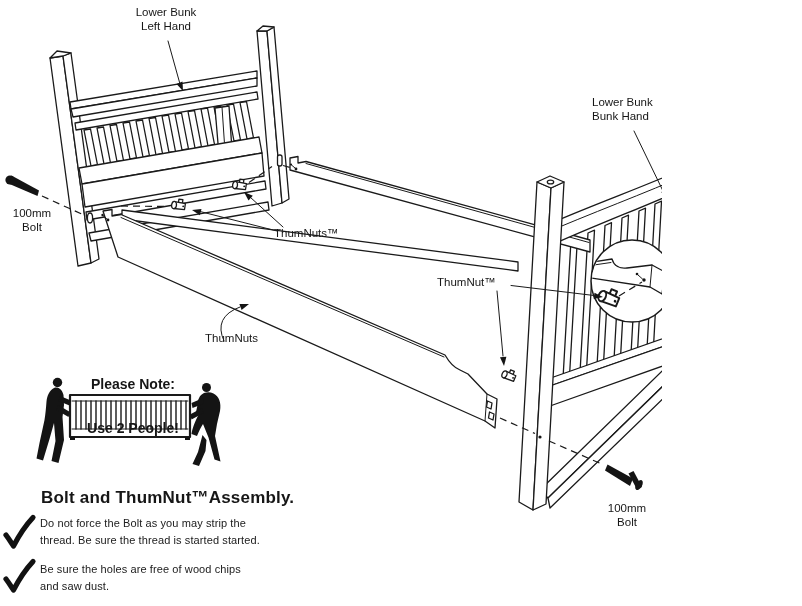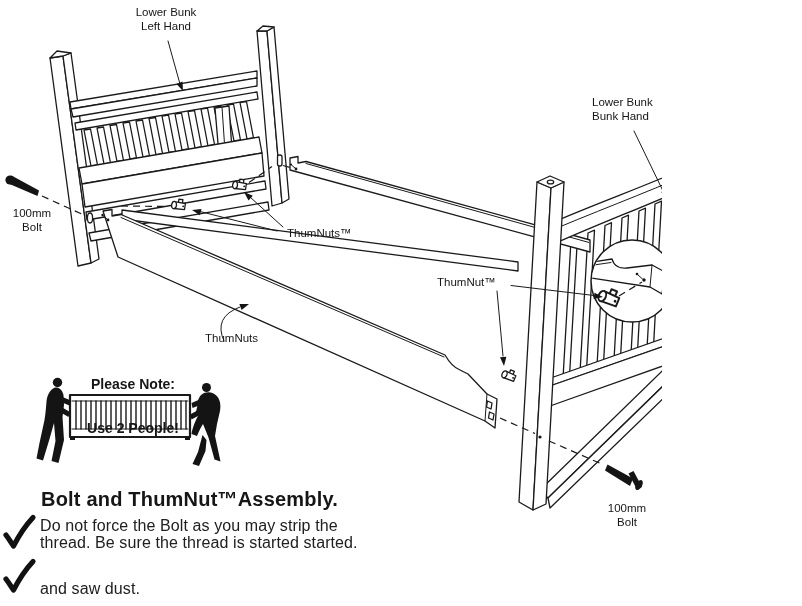--- a/index.html
+++ b/index.html
@@ -3,22 +3,22 @@
 <meta charset="utf-8">
 <style>
   html,body{margin:0;padding:0;background:#fff;}
   #stage{position:relative;width:662px;height:606px;background:#fff;overflow:hidden;
          font-family:Liberation Sans, sans-serif;color:#161616;}
   #art{position:absolute;left:0;top:0;}
   .lbl{position:absolute;font-size:11.5px;line-height:14px;color:#161616;white-space:nowrap;}
   .lbl span{display:block;}
   .ctr{text-align:center;}
   .note-title{position:absolute;font-size:14px;font-weight:bold;text-align:center;white-space:nowrap;}
-  #heading{position:absolute;left:41px;top:488px;font-size:20px;font-weight:bold;letter-spacing:.2px;white-space:nowrap;}
-  .body-line{position:absolute;left:40px;font-size:16px;color:#202020;letter-spacing:.1px;white-space:nowrap;}
+  #heading{position:absolute;left:41px;top:488px;font-size:17px;font-weight:bold;letter-spacing:.2px;white-space:nowrap;}
+  .body-line{position:absolute;left:40px;font-size:11px;color:#202020;letter-spacing:.1px;white-space:nowrap;}
   svg *{vector-effect:none;}
   .pc{fill:#fff;stroke:#1a1a1a;stroke-width:1.3;stroke-linejoin:round;}
   .ln{fill:none;stroke:#1a1a1a;stroke-width:1.3;stroke-linejoin:round;stroke-linecap:round;}
   .thin{stroke-width:1;}
   .dash{fill:none;stroke:#1a1a1a;stroke-width:1.2;stroke-dasharray:7 5;}
   .ink{fill:#141414;stroke:none;}
   .chk{fill:none;stroke:#111;stroke-width:5.2;stroke-linecap:round;stroke-linejoin:round;}
 </style>
 </head>
 <body>
@@ -246,34 +246,35 @@
   <div class="lbl ctr" style="left:3px;top:206px;width:58px;">
     <span>100mm</span>
     <span>Bolt</span>
   </div>
 
   <div class="lbl ctr" style="left:597px;top:501px;width:60px;">
     <span>100mm</span>
     <span>Bolt</span>
   </div>
 
-  <div class="lbl" style="left:287px;top:226px;">
+  <div class="lbl" style="left:274px;top:226px;">
     <span>ThumNuts™</span>
   </div>
 
   <div class="lbl" style="left:437px;top:275px;text-align:center;">
     <span>ThumNut™</span>
   </div>
 
   <div class="lbl" style="left:205px;top:331px;">
     <span>ThumNuts</span>
   </div>
 
   <div class="note-title" style="left:85px;top:376px;width:96px;">Please Note:</div>
   <div class="note-title" style="left:78px;top:420px;width:110px;">Use 2 People!</div>
 
   <div id="heading">Bolt and ThumNut™Assembly.</div>
 
   <div class="body-line" style="top:517px;">Do not force the Bolt as you may strip the</div>
   <div class="body-line" style="top:534px;">thread. Be sure the thread is started started.</div>
+  <div class="body-line" style="top:563px;">Be sure the holes are free of wood chips</div>
   <div class="body-line" style="top:580px;">and saw dust.</div>
 
 </div>
 
 </body></html>

